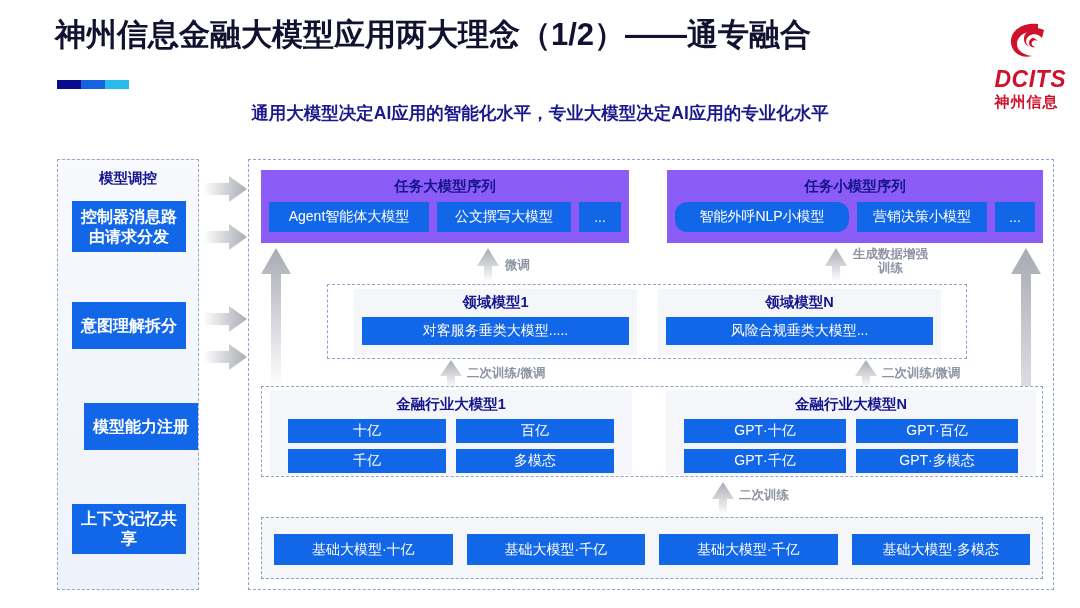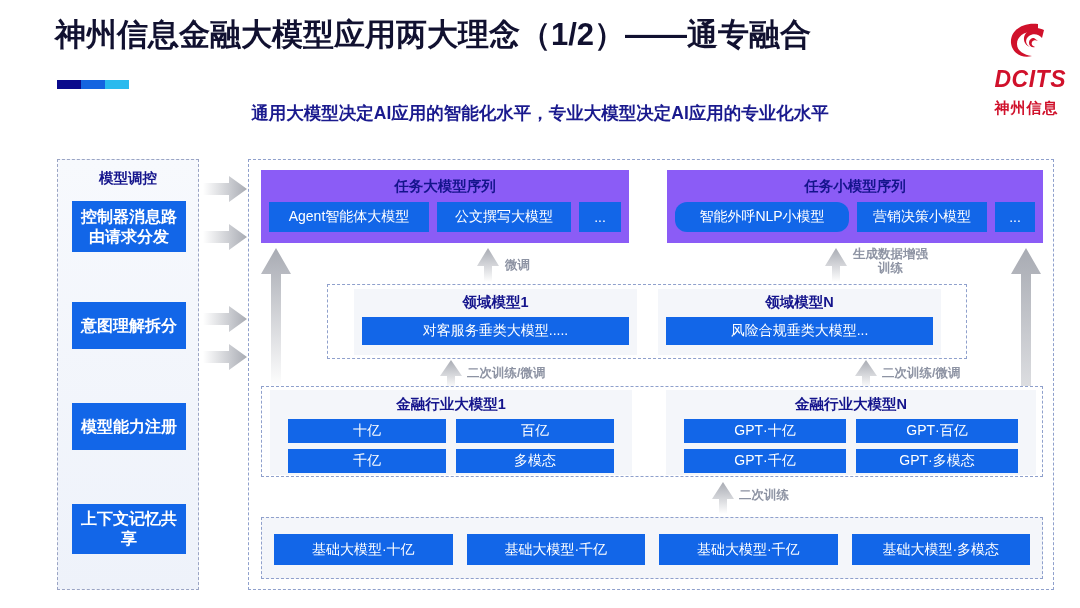--- a/index.html
+++ b/index.html
@@ -24,21 +24,21 @@
   .accent-bar i.s1{width:33%;background:#1464e0;}
   .accent-bar i.s2{width:34%;background:#29baee;}
 
   .logo{
     position:absolute;right:14px;top:20px;height:48px;
     display:flex;align-items:center;gap:6px;flex-direction:column;
   }
   .logo-mark{width:44px;height:42px;flex:none;}
   .logo-text{display:flex;flex-direction:column;line-height:1;}
   .logo-en{font-size:23px;font-weight:bold;color:#d0112b;font-style:italic;letter-spacing:.5px;}
-  .logo-cn{font-size:15px;font-weight:bold;color:#d0112b;letter-spacing:1px;margin-top:9px;}
+  .logo-cn{font-size:15px;font-weight:bold;color:#d0112b;letter-spacing:1px;margin-top:3px;}
 
   .subtitle{
     position:absolute;left:0;right:0;top:101px;text-align:center;
     font-size:17.5px;font-weight:bold;color:#1a1a8e;white-space:nowrap;
   }
 
   
   .ctrl-panel{
     position:absolute;left:57px;top:159px;width:142px;height:431px;
     border:1px dashed #9aa4c4;
@@ -50,21 +50,21 @@
     font-size:14.5px;font-weight:bold;color:#14148c;
   }
   .ctrl-box{
     position:absolute;left:14px;width:114px;
     background:#1266e8;color:#fff;font-size:16px;font-weight:bold;
     display:flex;align-items:center;justify-content:center;text-align:center;
     line-height:1.25;box-sizing:border-box;padding:2px 4px;
   }
   .ctrl-box.b0{top:41px;height:51px;}
   .ctrl-box.b1{top:142px;height:47px;}
-  .ctrl-box.b2{top:243px;height:47px;}
+  .ctrl-box.b2{top:243px;height:47px;margin-left:12px;}
   .ctrl-box.b3{top:344px;height:50px;}
 
   
   .rarrow{position:absolute;width:44px;height:26px;}
   .rarrow.a0{left:203px;top:176px;}
   .rarrow.a1{left:203px;top:224px;}
   .rarrow.a2{left:203px;top:306px;}
   .rarrow.a3{left:203px;top:344px;}
 
   

